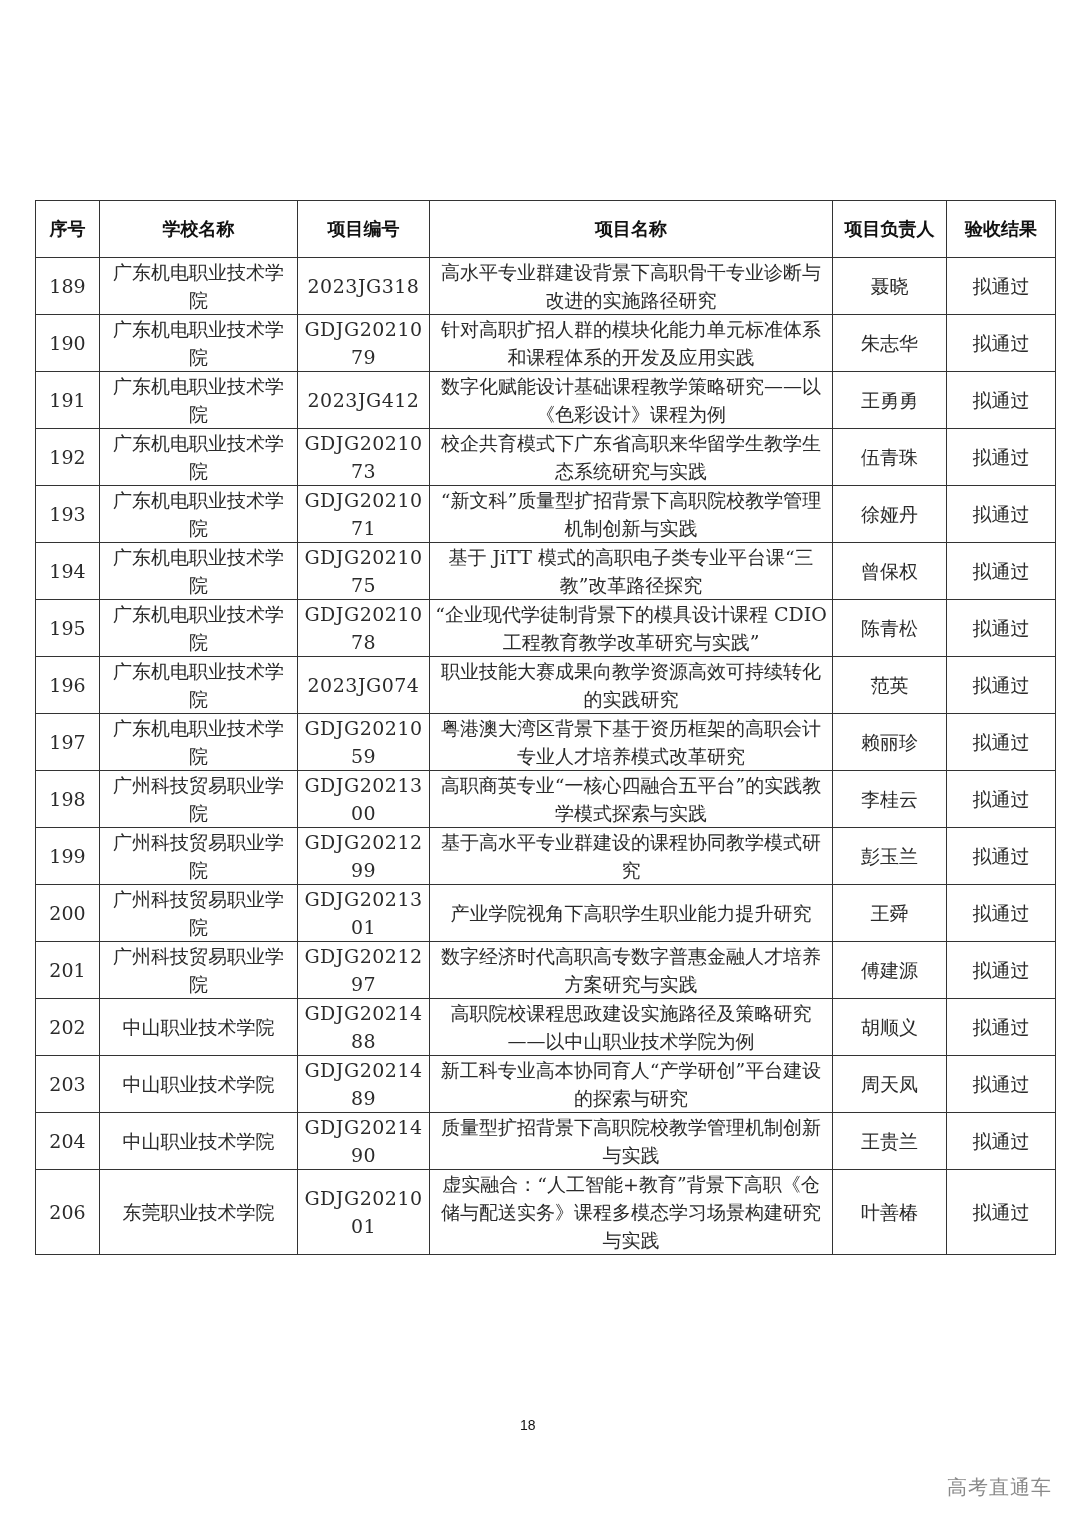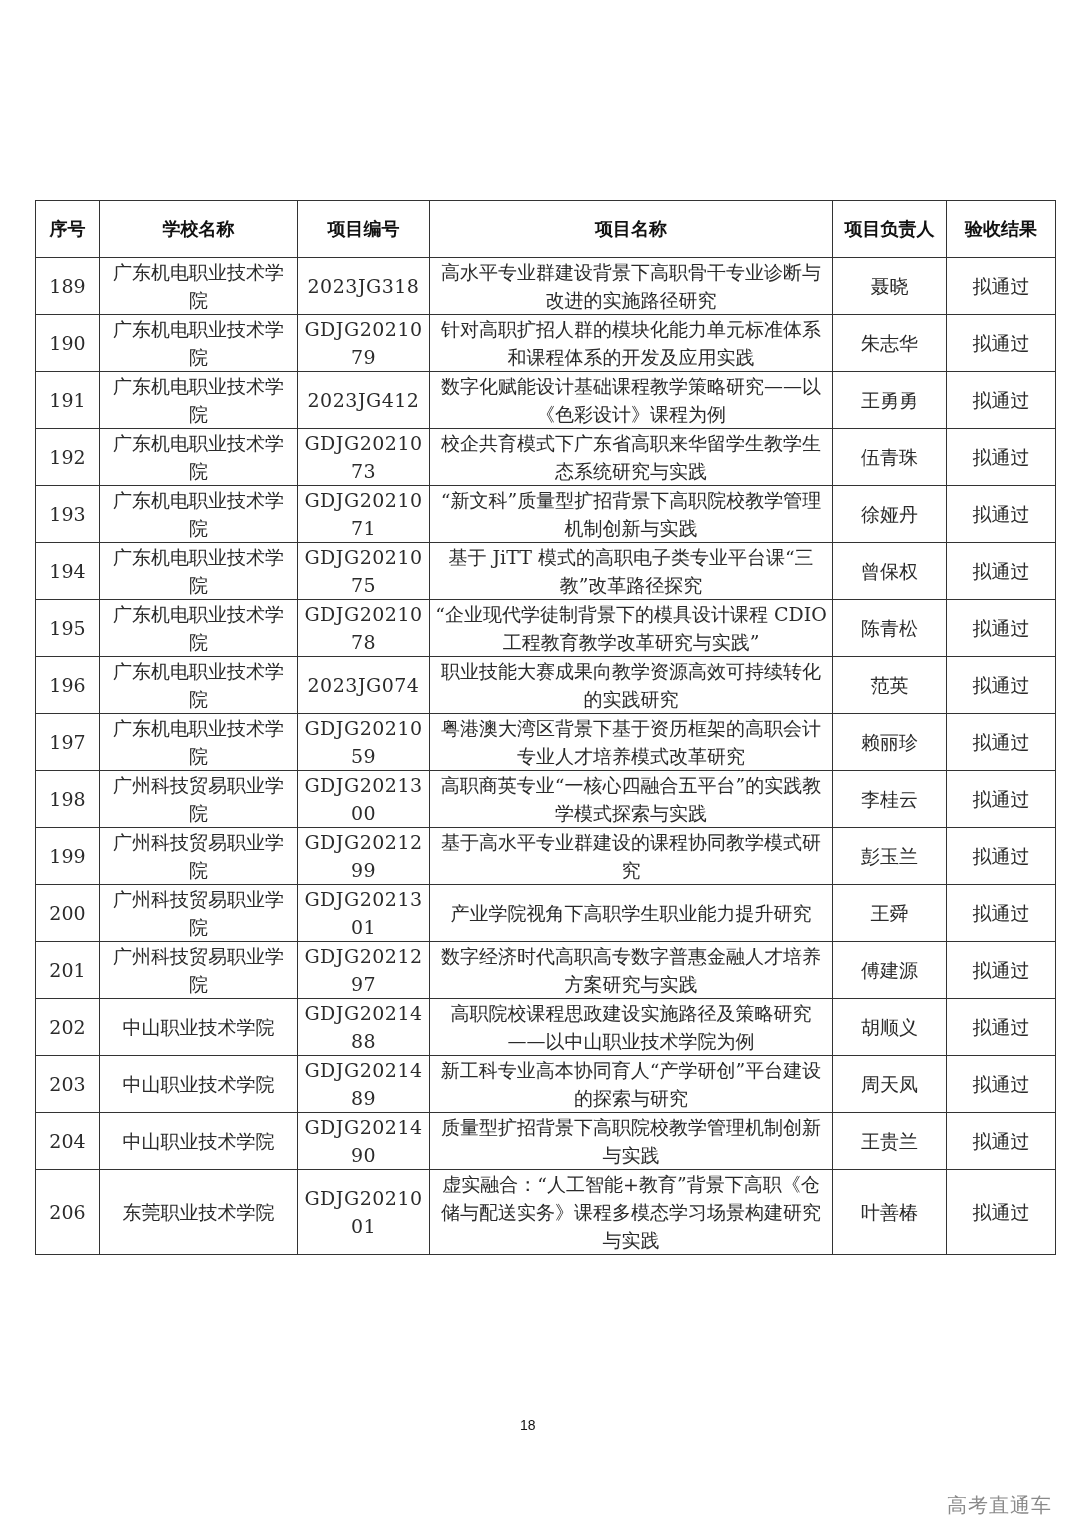--- a/index.html
+++ b/index.html
@@ -80,21 +80,20 @@
       color: #111;
     }
     .watermark {
       position: absolute;
       right: 28px;
       top: 1474px;
       font-family: "DejaVu Sans", sans-serif;
       font-size: 20px;
       color: #8a8a8a;
       letter-spacing: 1px;
-      margin-top: 18px;
     }
   </style>
 </head>
 <body>
 
 <div class="page">
   <table class="results">
     <colgroup>
       <col class="c-seq">
         <col class="c-school">

